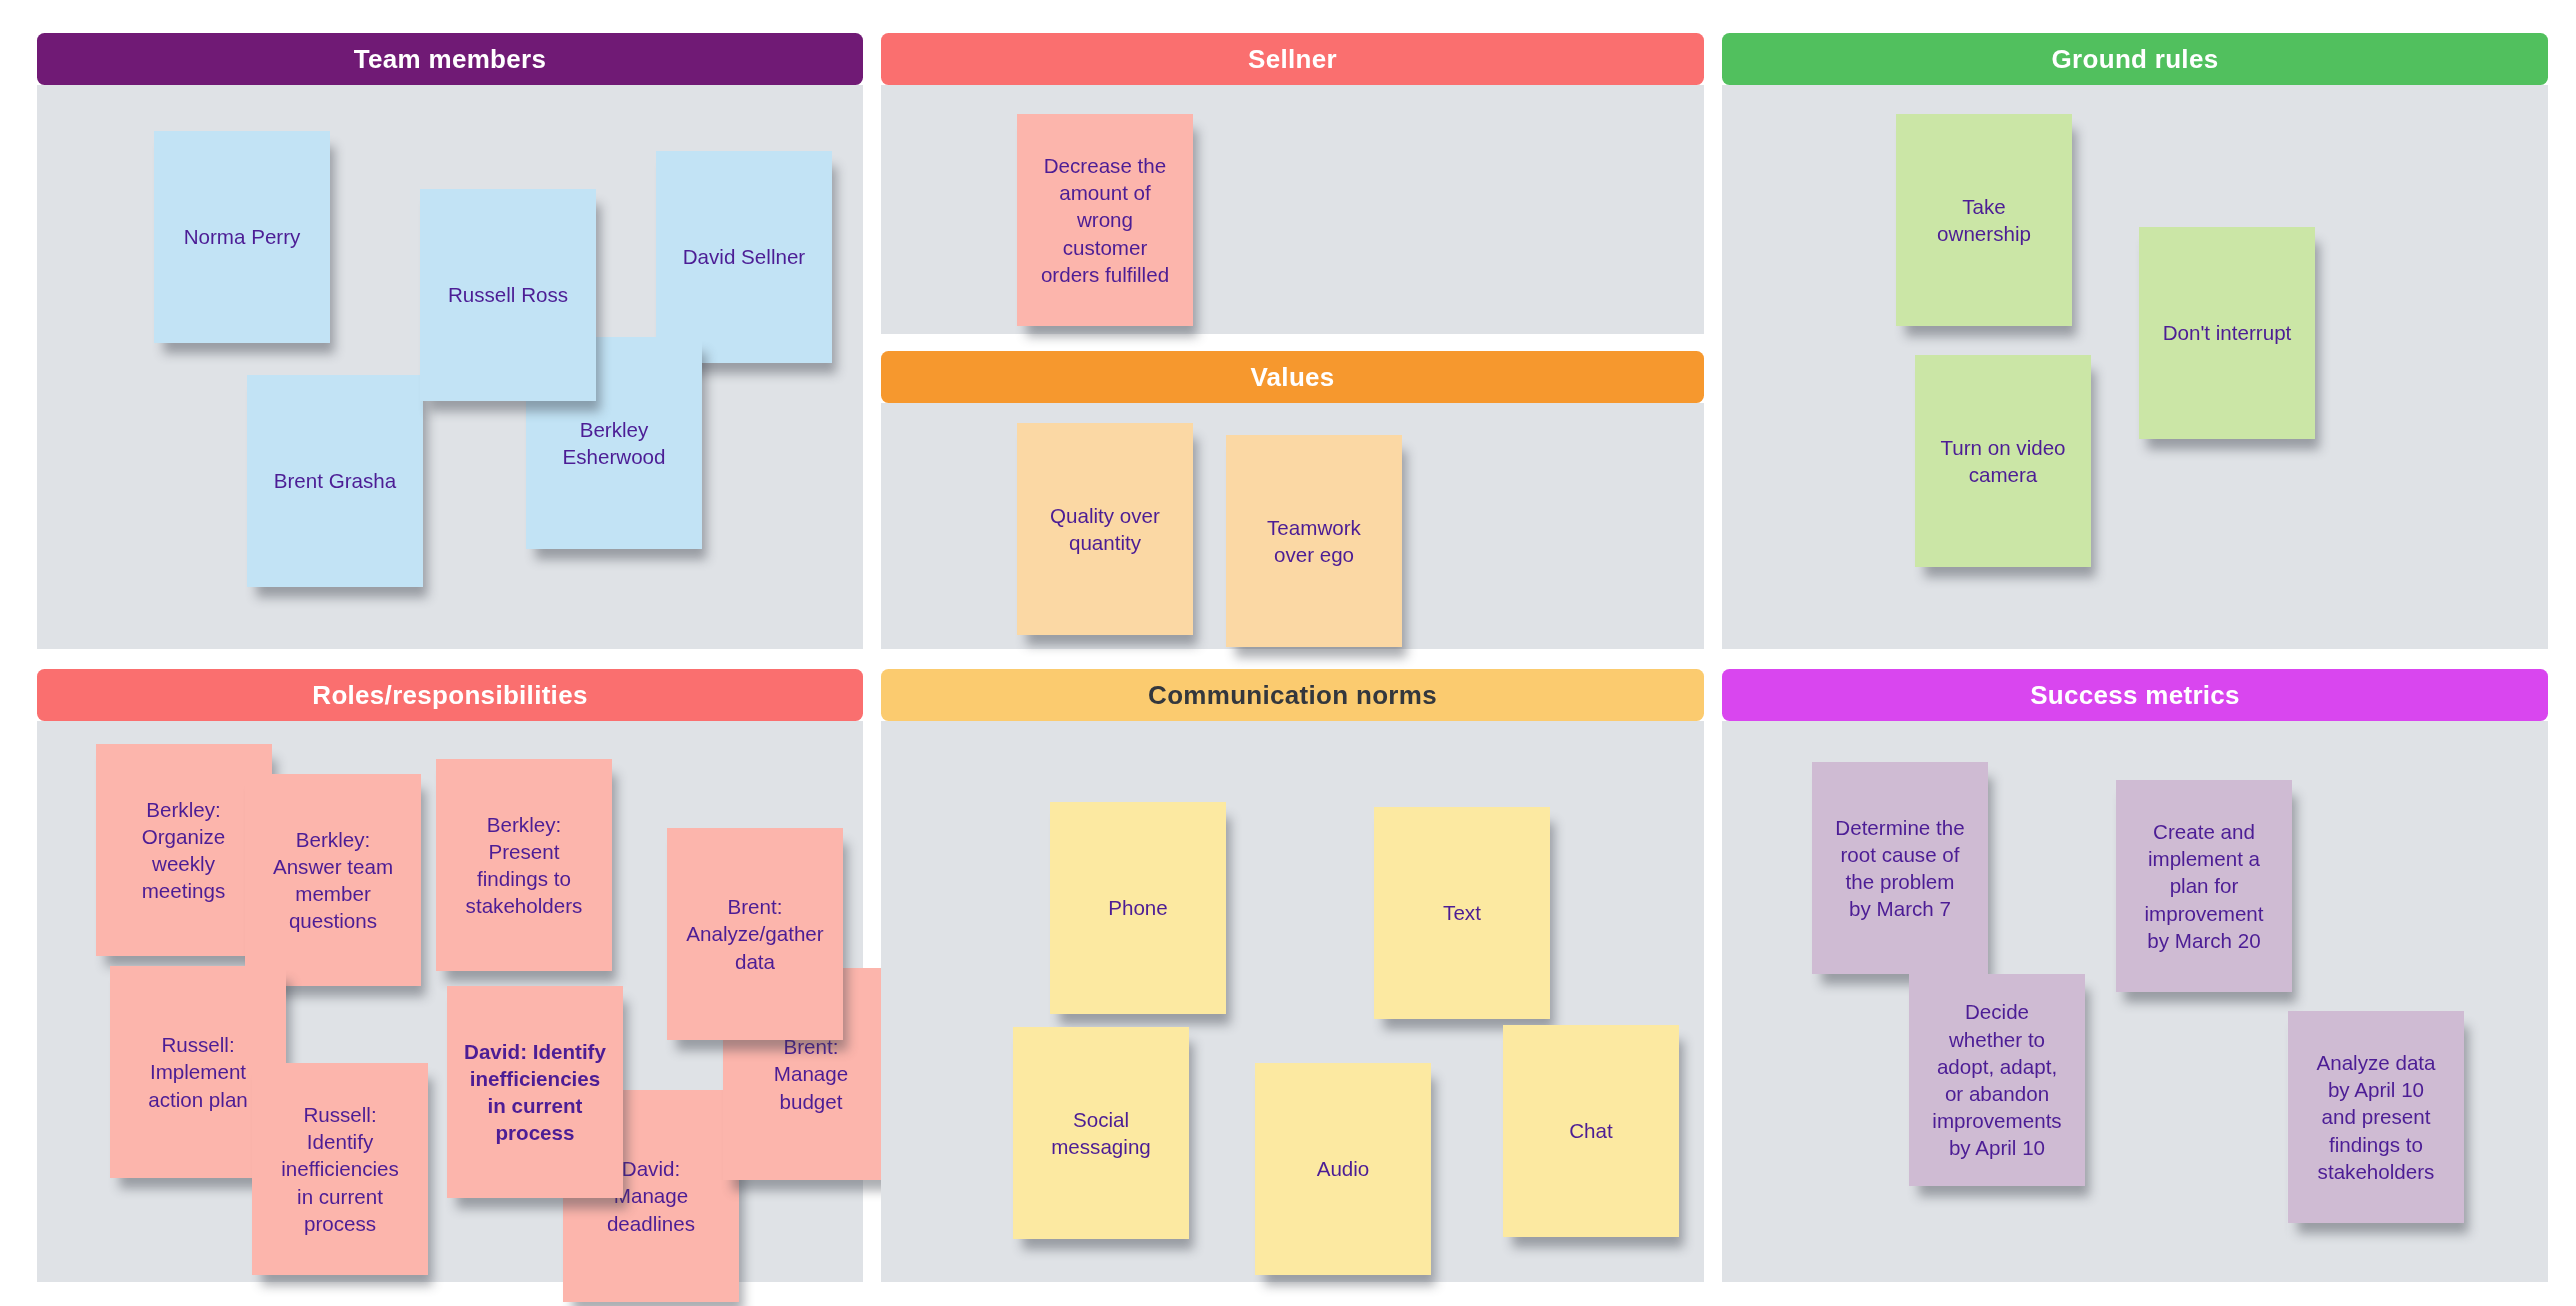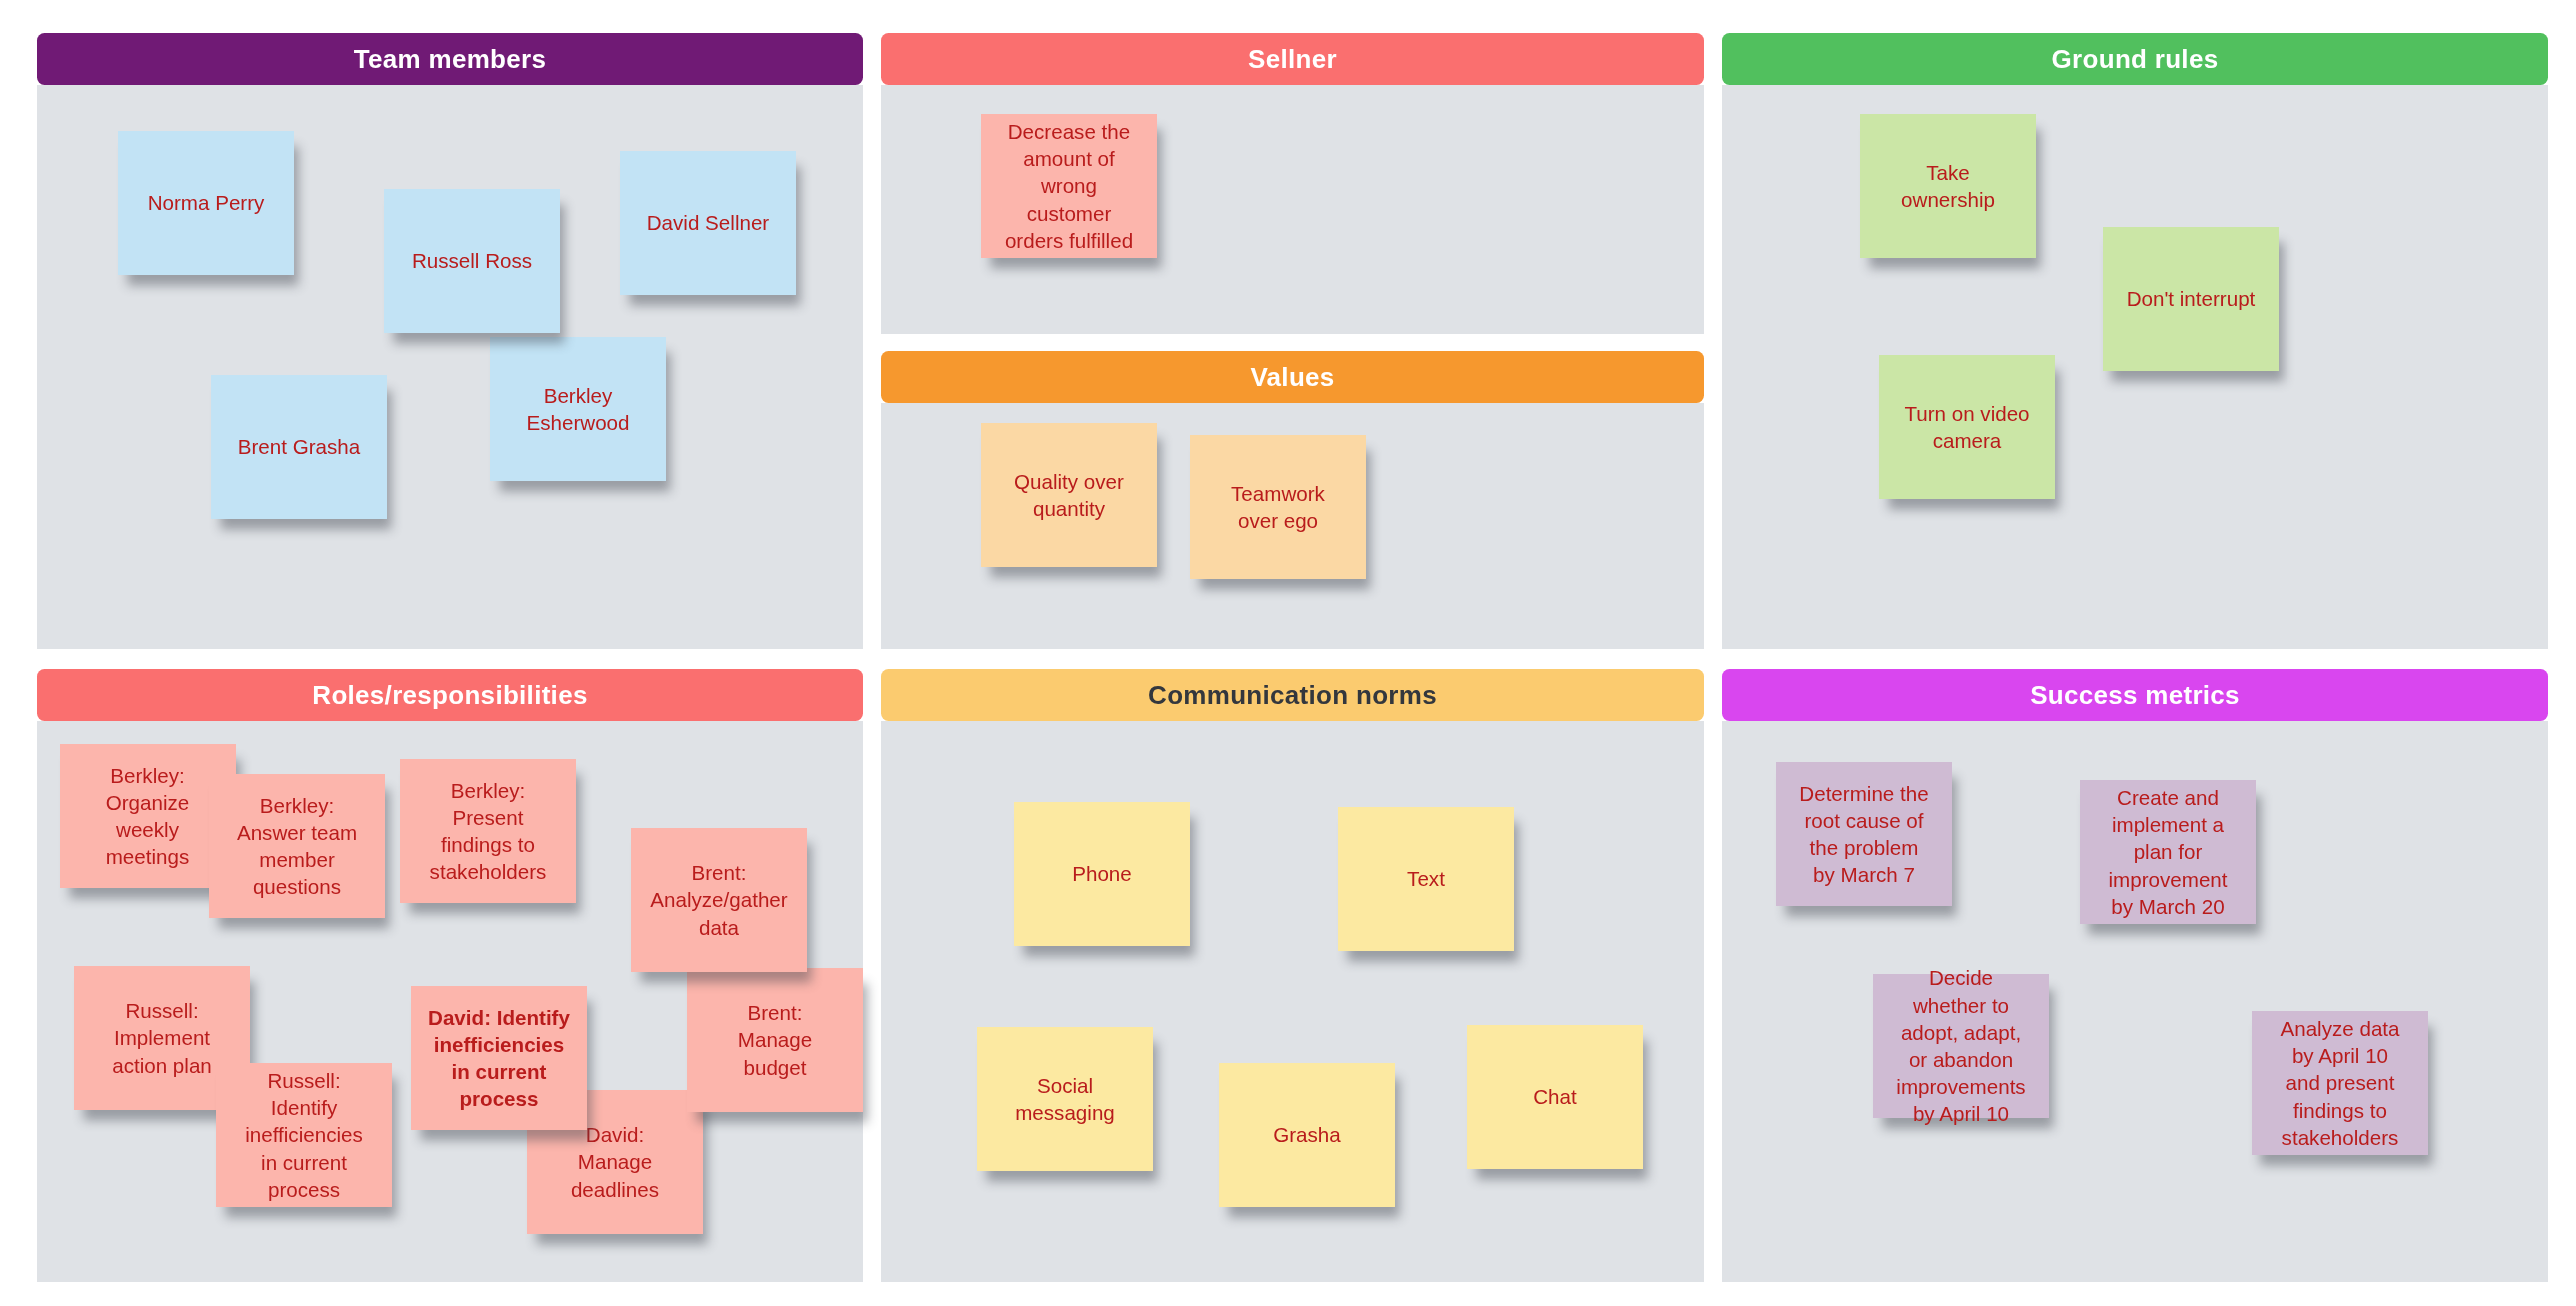--- a/index.html
+++ b/index.html
@@ -14,25 +14,26 @@
   .panel-header {
     position: absolute; left: 0; top: 0; width: 100%; height: 52px;
     border-radius: 7.5px;
     display: flex; align-items: center; justify-content: center;
     font-weight: 700; font-size: 26px; letter-spacing: 0.3px;
   }
   .panel-body {
     position: absolute; left: 0; top: 52px; width: 100%; height: calc(100% - 52px);
   }
   .note {
-    position: absolute; width: 176px; height: 144px;
+    position: absolute; width: 176px; height: 212px;
     display: flex; align-items: center; justify-content: center;
-    text-align: center; font-size: 20.6px; line-height: 1.32; color: #b91c1c;
+    text-align: center; font-size: 20.6px; line-height: 1.32; color: #4c1d95;
     white-space: pre-line; padding: 5.6px; box-sizing: border-box;
     box-shadow: 6.6px 13px 10.3px -1.9px rgba(55,60,70,0.42);
+    margin-left: 36px;
   }
 </style>
 </head>
 <body>
 
 <main>
 
   <section class="panel" style="left:37px; top:33px; width:826px; height:616px;">
     <header class="panel-header" style="background-color: #701a75; color: rgb(255, 255, 255);">
       <span>Team members</span>
@@ -170,21 +171,21 @@
       <span>Phone</span>
     </div>
     <div class="note" style="left: 457px; top: 138px; background-color: rgb(252, 233, 161);">
       <span>Text</span>
     </div>
     <div class="note" style="left: 96px; top: 358px; background-color: rgb(252, 233, 161);">
       <span>Social
 messaging</span>
     </div>
     <div class="note" style="left: 338px; top: 394px; background-color: rgb(252, 233, 161);">
-      <span>Grasha</span>
+      <span>Audio</span>
     </div>
     <div class="note" style="left: 586px; top: 356px; background-color: rgb(252, 233, 161);">
       <span>Chat</span>
     </div>
   </section>
 
   <section class="panel" style="left:1722px; top:669px; width:826px; height:613px;">
     <header class="panel-header" style="background-color: #d946ef; color: rgb(255, 255, 255);">
       <span>Success metrics</span>
     </header>

